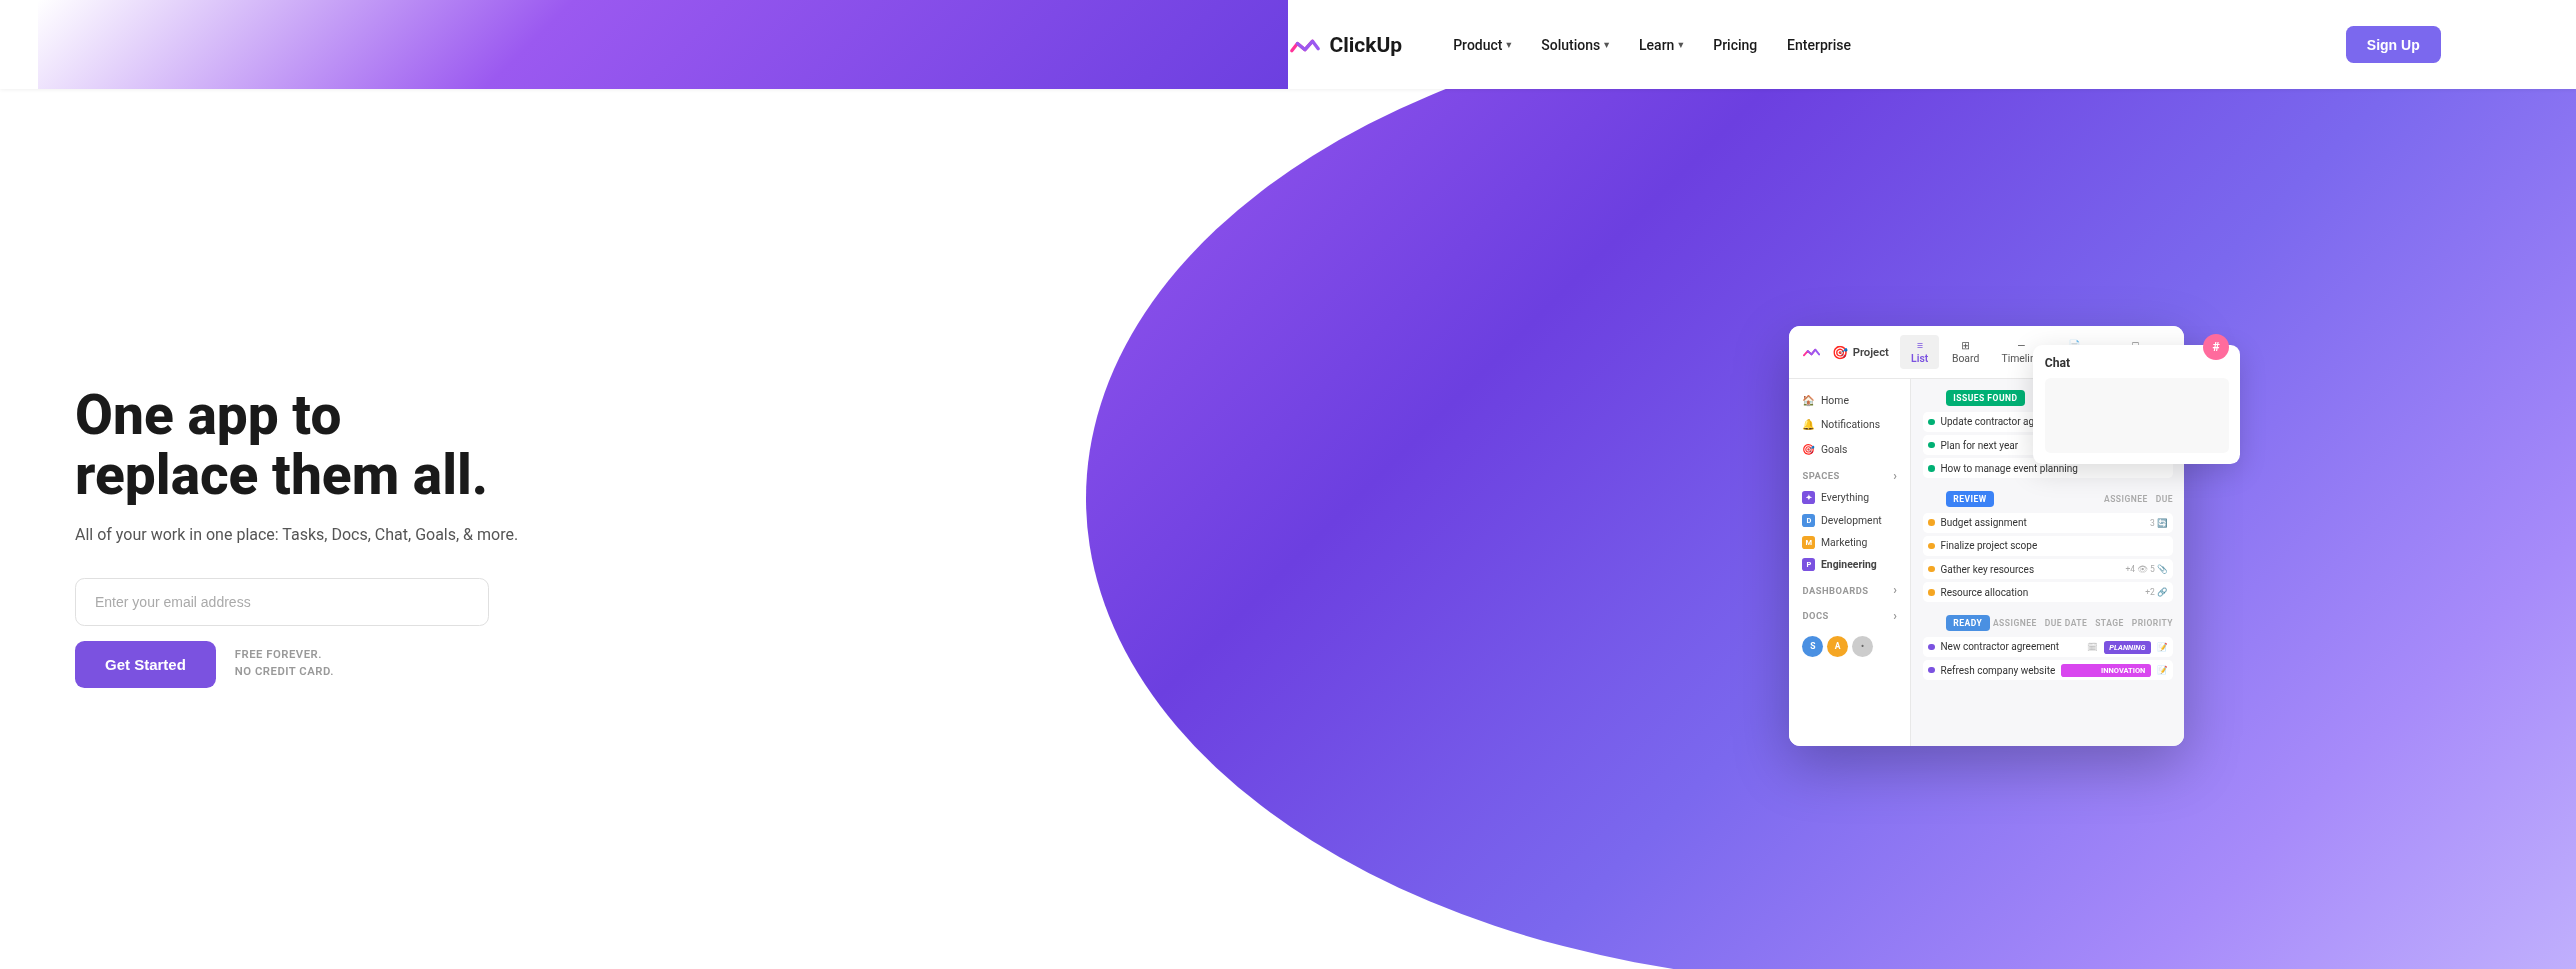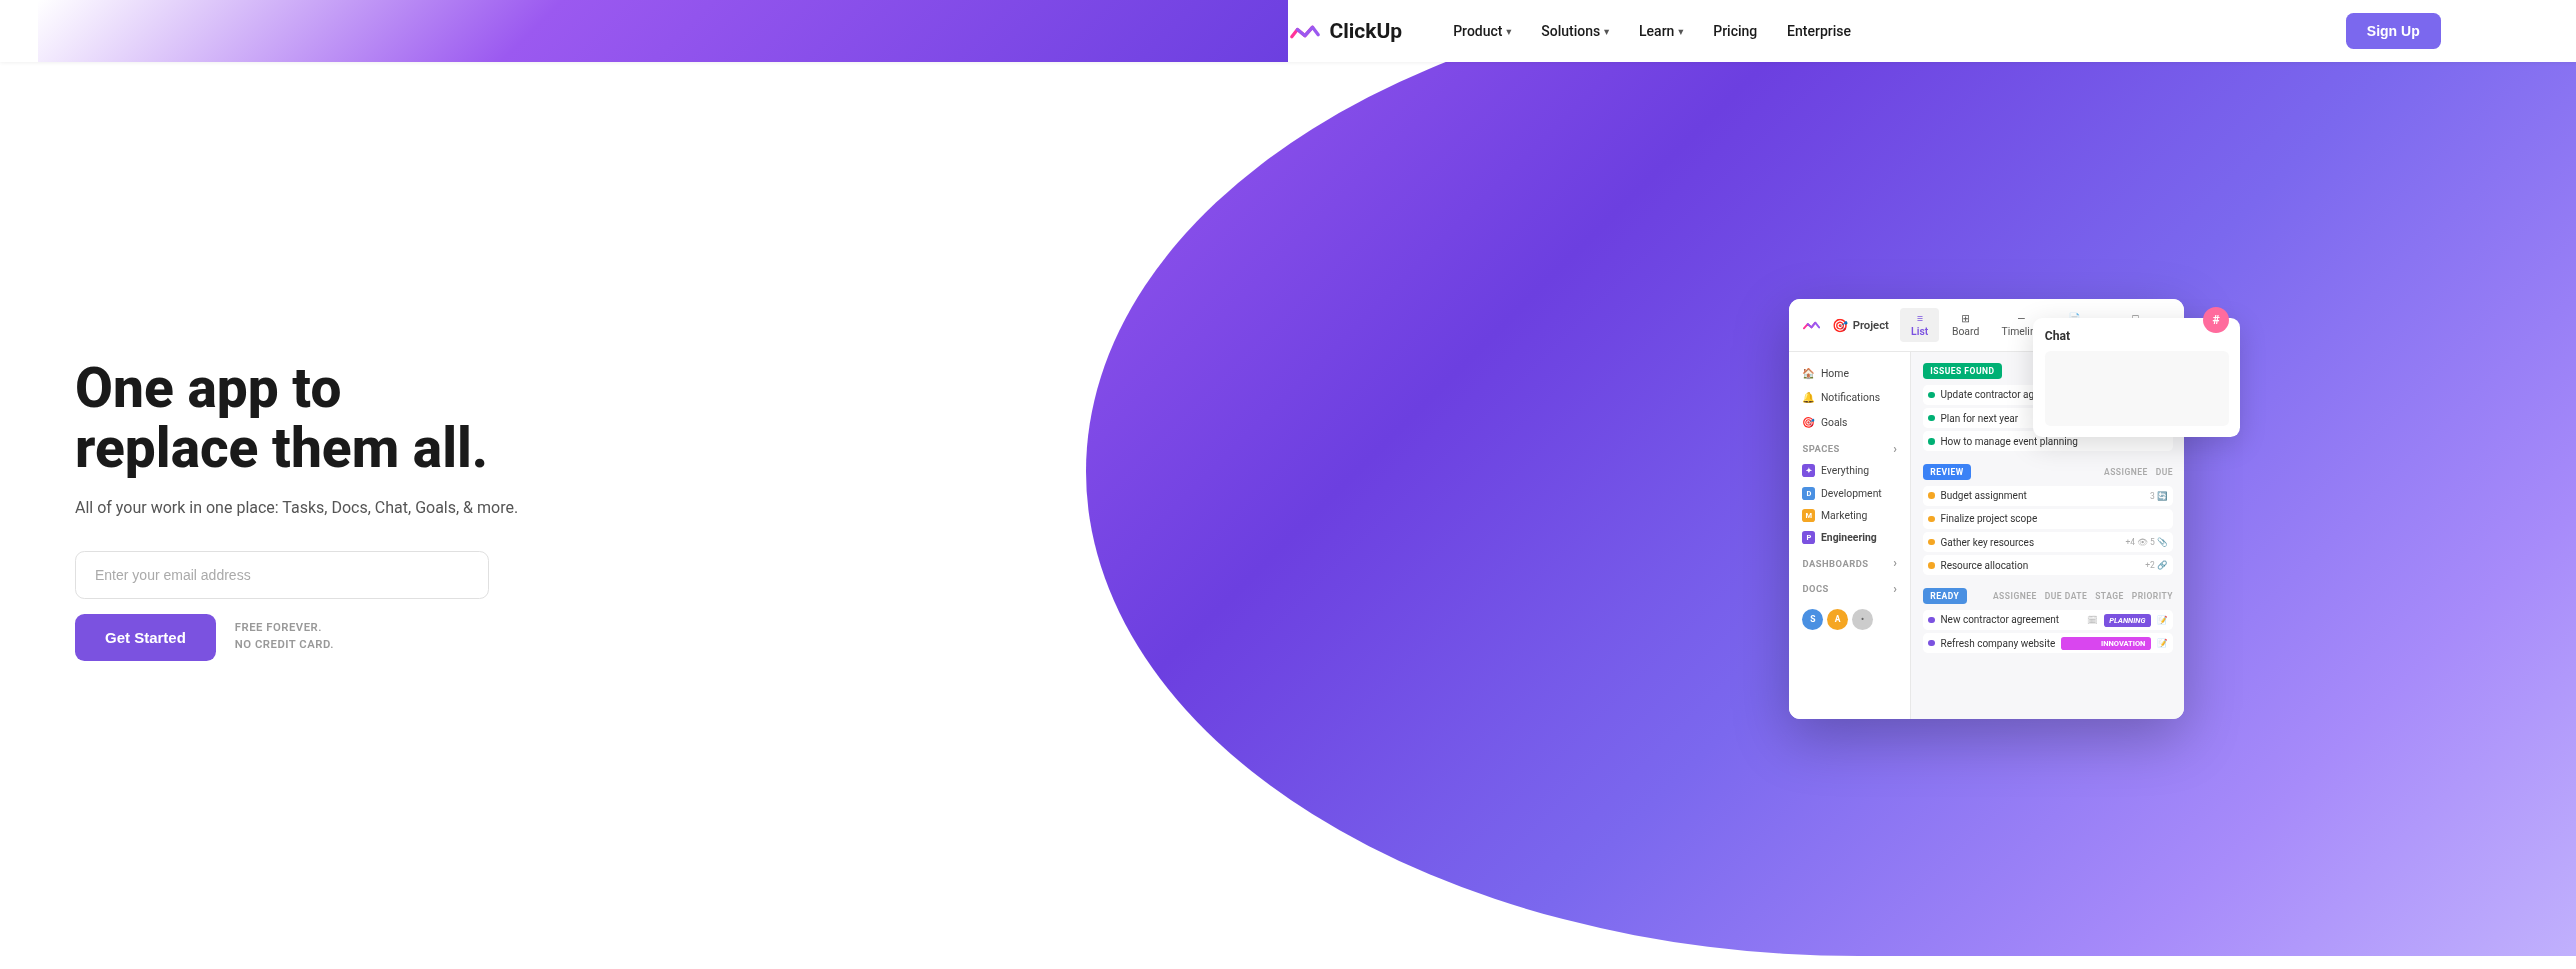--- a/index.html
+++ b/index.html
@@ -3,21 +3,21 @@
   <meta charset="utf-8">
   <style>
     * { margin: 0; padding: 0; box-sizing: border-box; }
     body { font-family: -apple-system, BlinkMacSystemFont, 'Segoe UI', Roboto, sans-serif; overflow-x: hidden; background: #fff; }
 
     
     .navbar {
       display: flex;
       align-items: center;
       padding: 0 38px;
-      height: 62px;
+      height: 89px;
       background: #fff;
       position: relative;
       z-index: 10;
       box-shadow: 0 0.9px 3.8px rgba(0,0,0,0.06);
     }
     .logo-area {
       display: flex;
       align-items: center;
       gap: 7.5px;
       margin-right: 38px;
@@ -302,20 +302,21 @@
       margin-bottom: 5.6px;
     }
     .status-badge {
       padding: 2.8px 7.5px;
       border-radius: 3.8px;
       font-size: 8.5px;
       font-weight: 700;
       color: #fff;
       text-transform: uppercase;
       letter-spacing: 0.5px;
+      margin-left: 23px;
     }
     .status-badge.green { background: #00b074; }
     .status-badge.yellow { background: #3b82f6; }
     .status-badge.blue { background: #4a90e2; }
 
     .assignee-label {
       font-size: 8.5px;
       color: #aaa;
       font-weight: 600;
       text-transform: uppercase;

